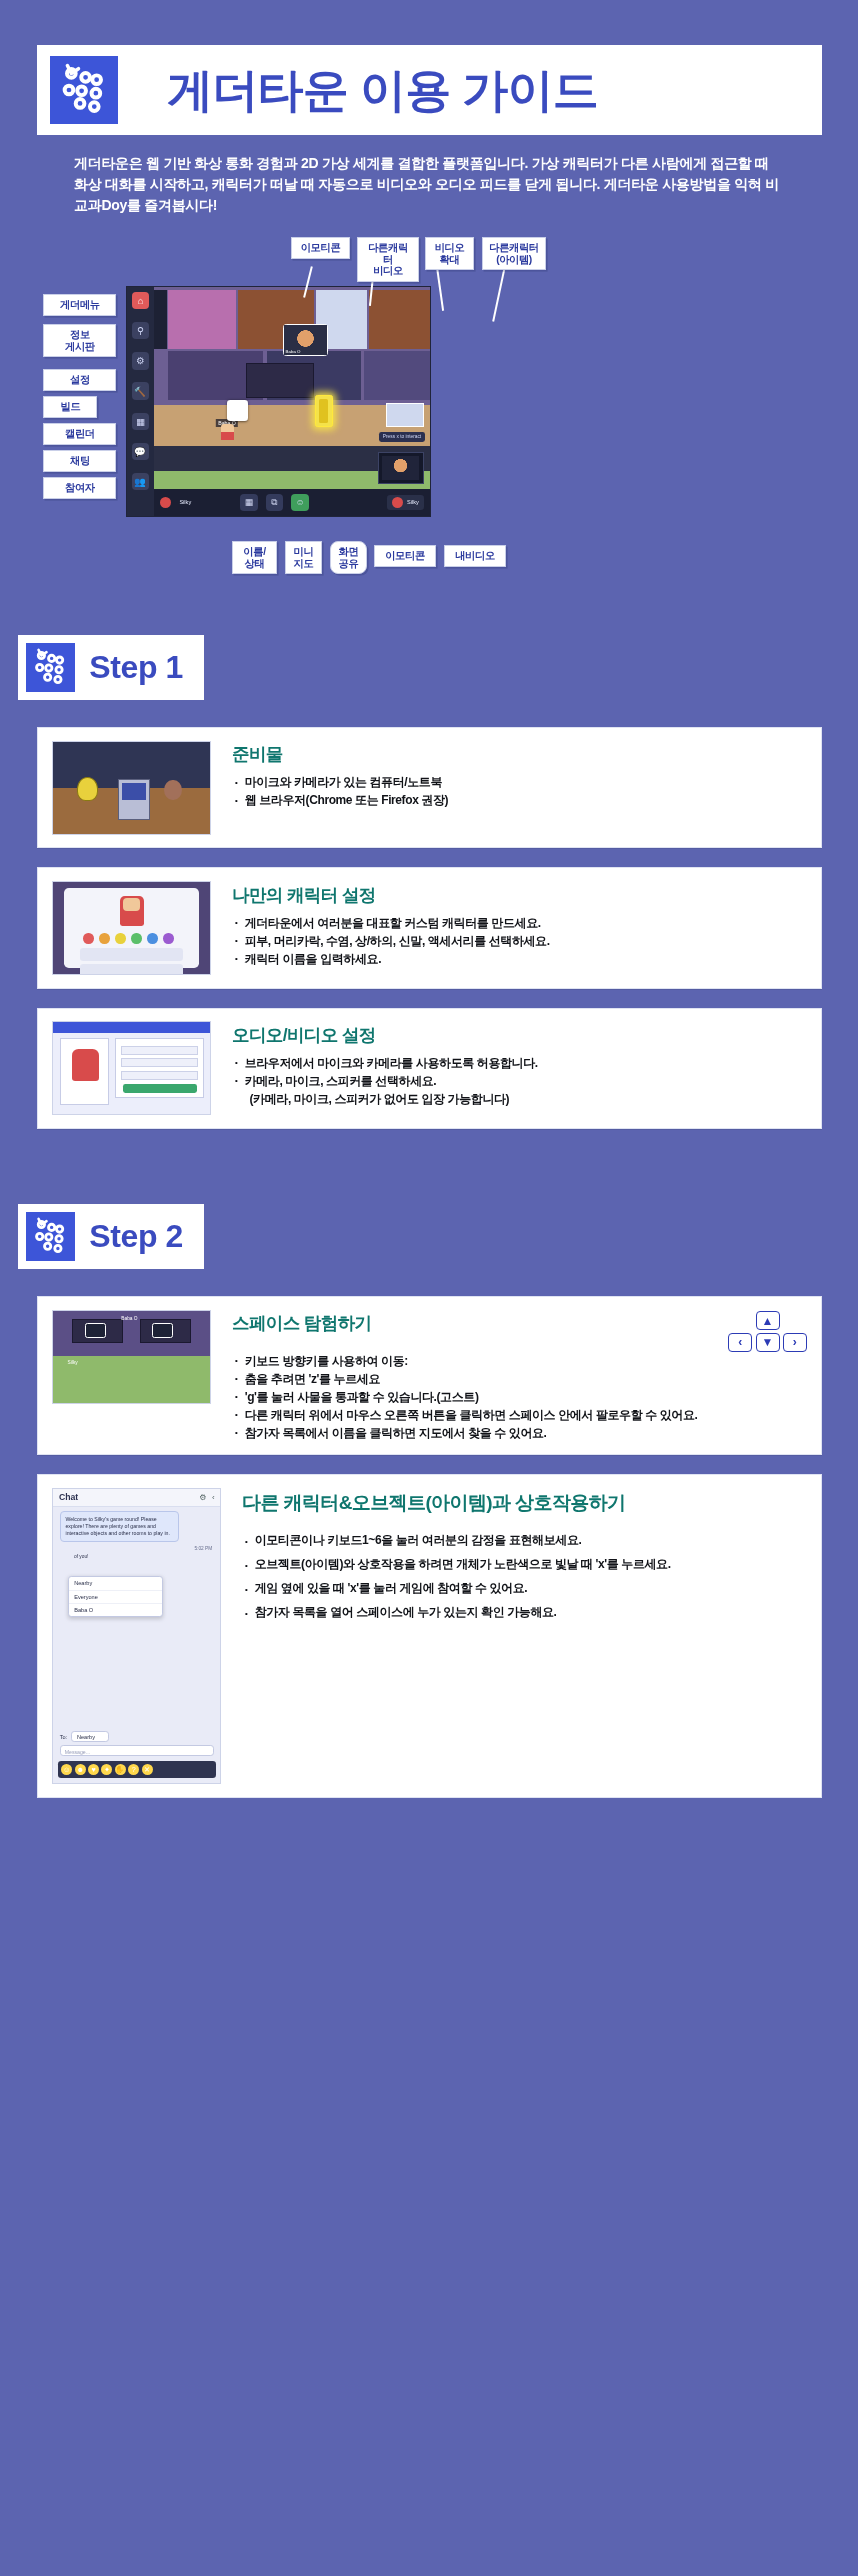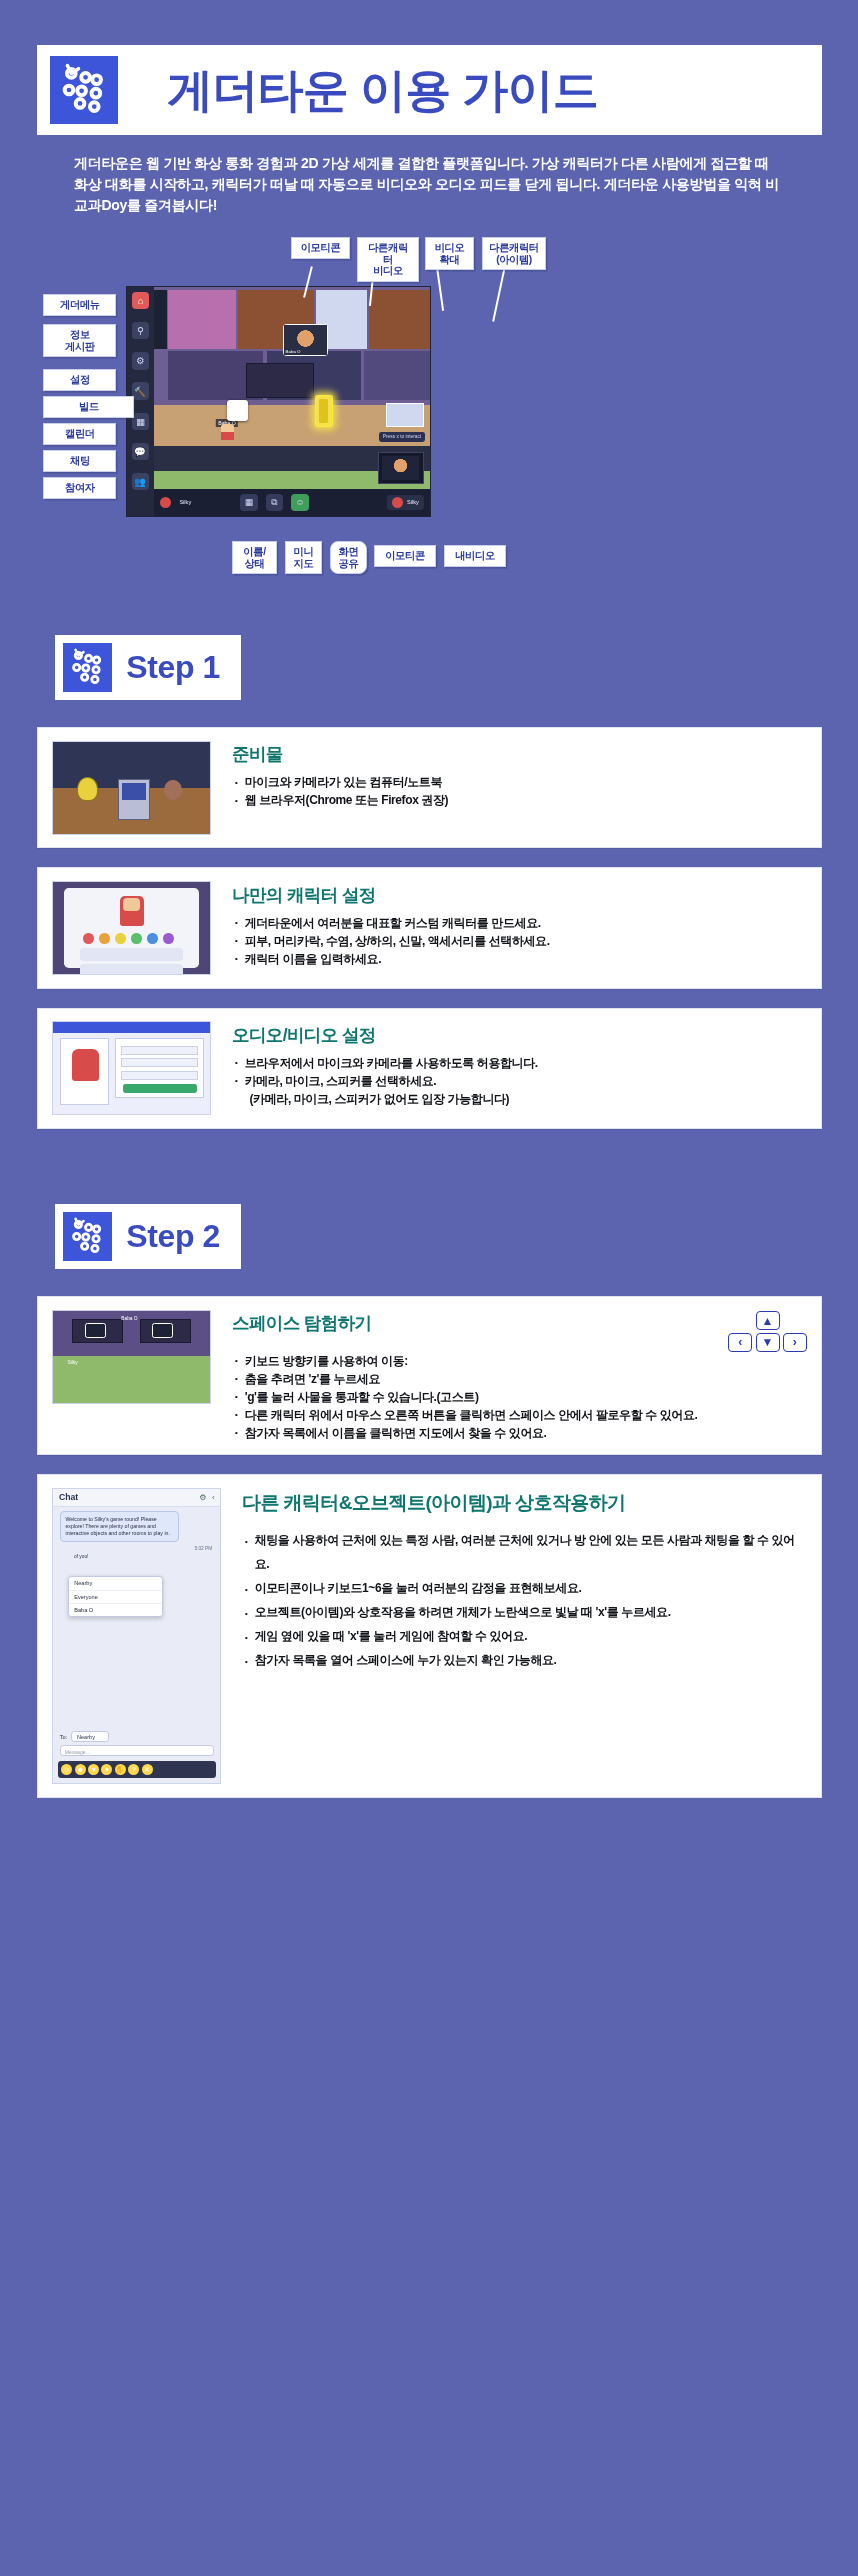--- a/index.html
+++ b/index.html
@@ -147,21 +147,21 @@
   .selfvid { position:absolute; right:6.4px; bottom:32px; width:46px; height:32px;
              background:#14182a; border:0.8px solid #3c4365; z-index:4; }
   .selfvid .sv-face { position:absolute; inset:3.2px; background:radial-gradient(circle at 50% 40%, #e2a06a 0 28%, #20243a 29% 100%); }
   .minimap { position:absolute; right:6.4px; top:116px; width:38px; height:24px;
              background:#cfd8ee; border:1.6px solid #fff; z-index:4; }
   .toast { position:absolute; right:4.8px; top:145px; background:#2b3050; color:#cfd6f5;
            font-size:4.8px; padding:2.4px 4px; border-radius:2.4px; z-index:4; white-space:nowrap; }
 
   
   .step-banner {
-    margin: 0 55px;
+    margin: 0 18px;
     background:#ffffff;
     display:inline-flex; align-items:center; gap:14.3px;
     padding: 8px 20.7px 8px 8px;
   }
   .step-banner .logo-tile { width:49px; height:49px; flex:0 0 49px; }
   .step-label { color:#3a4bbf; font-size:32px; font-weight:700; letter-spacing:-0.4px; }
 
   
   .card {
     margin: 0 37px 19px 37px;
@@ -288,21 +288,21 @@
 (아이템)</div>
     <div class="lead" style="left:270px;top:29px;width:1.6px;height:32px;transform:rotate(14deg);"></div>
     <div class="lead" style="left:334px;top:29px;width:1.6px;height:40px;transform:rotate(6deg);"></div>
     <div class="lead" style="left:402px;top:29px;width:1.6px;height:45px;transform:rotate(-8deg);"></div>
     <div class="lead" style="left:461px;top:29px;width:1.6px;height:56px;transform:rotate(12deg);"></div>
 
     <div class="callout" style="left:6.4px;top:57px;width:73px;">게더메뉴</div>
     <div class="callout" style="left:6.4px;top:87px;width:73px;">정보
 게시판</div>
     <div class="callout" style="left:6.4px;top:132px;width:73px;">설정</div>
-    <div class="callout" style="left:6.4px;top:159px;width:91px;">빌드</div>
+    <div class="callout" style="left:6.4px;top:159px;width:54px;">빌드</div>
     <div class="callout" style="left:6.4px;top:186px;width:73px;">캘린더</div>
     <div class="callout" style="left:6.4px;top:213px;width:73px;">채팅</div>
     <div class="callout" style="left:6.4px;top:240px;width:73px;">참여자</div>
 
     <div class="game">
       <div class="floor"></div>
       <div class="room-e"></div>
       <div class="room-a"></div>
       <div class="room-b"></div>
       <div class="room-c"></div>
@@ -554,21 +554,20 @@
         <span>♥</span>
         <span>✦</span>
         <span>✋</span>
         <span>?</span>
         <span>✕</span>
       </div>
     </div>
     <div class="card-body">
       <div class="card-title" style="font-size:19px;margin-bottom:12.7px;">다른 캐릭터&amp;오브젝트(아이템)과 상호작용하기</div>
       <ul class="bullets" style="line-height:2.0;">
-        <li>채팅을 사용하여 근처에 있는 특정 사람, 여러분 근처에 있거나 방 안에 있는 모든 사람과 채팅을 할 수 있어요.</li>
         <li>이모티콘이나 키보드1~6을 눌러 여러분의 감정을 표현해보세요.</li>
         <li>오브젝트(아이템)와 상호작용을 하려면 개체가 노란색으로 빛날 때 'x'를 누르세요.</li>
         <li>게임 옆에 있을 때 'x'를 눌러 게임에 참여할 수 있어요.</li>
         <li>참가자 목록을 열어 스페이스에 누가 있는지 확인 가능해요.</li>
       </ul>
     </div>
   </div>
 
 </div>
 

